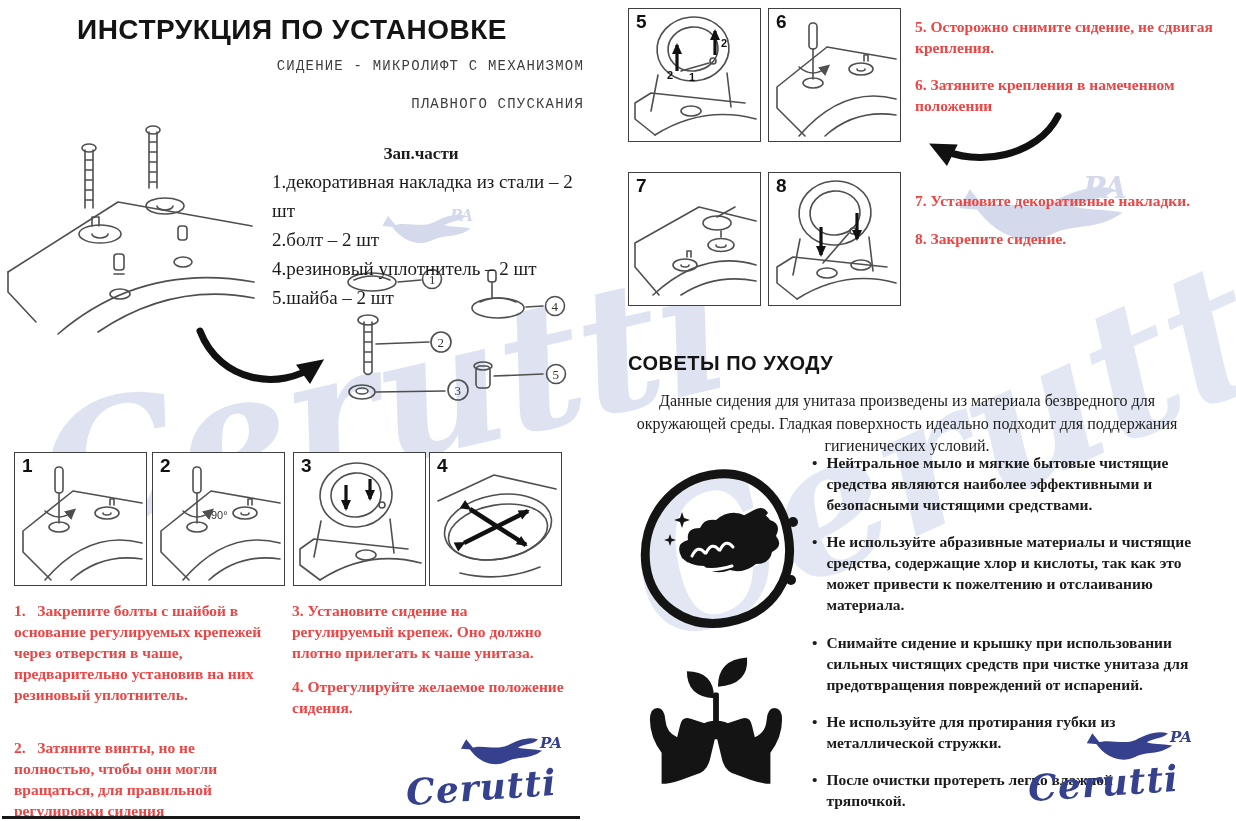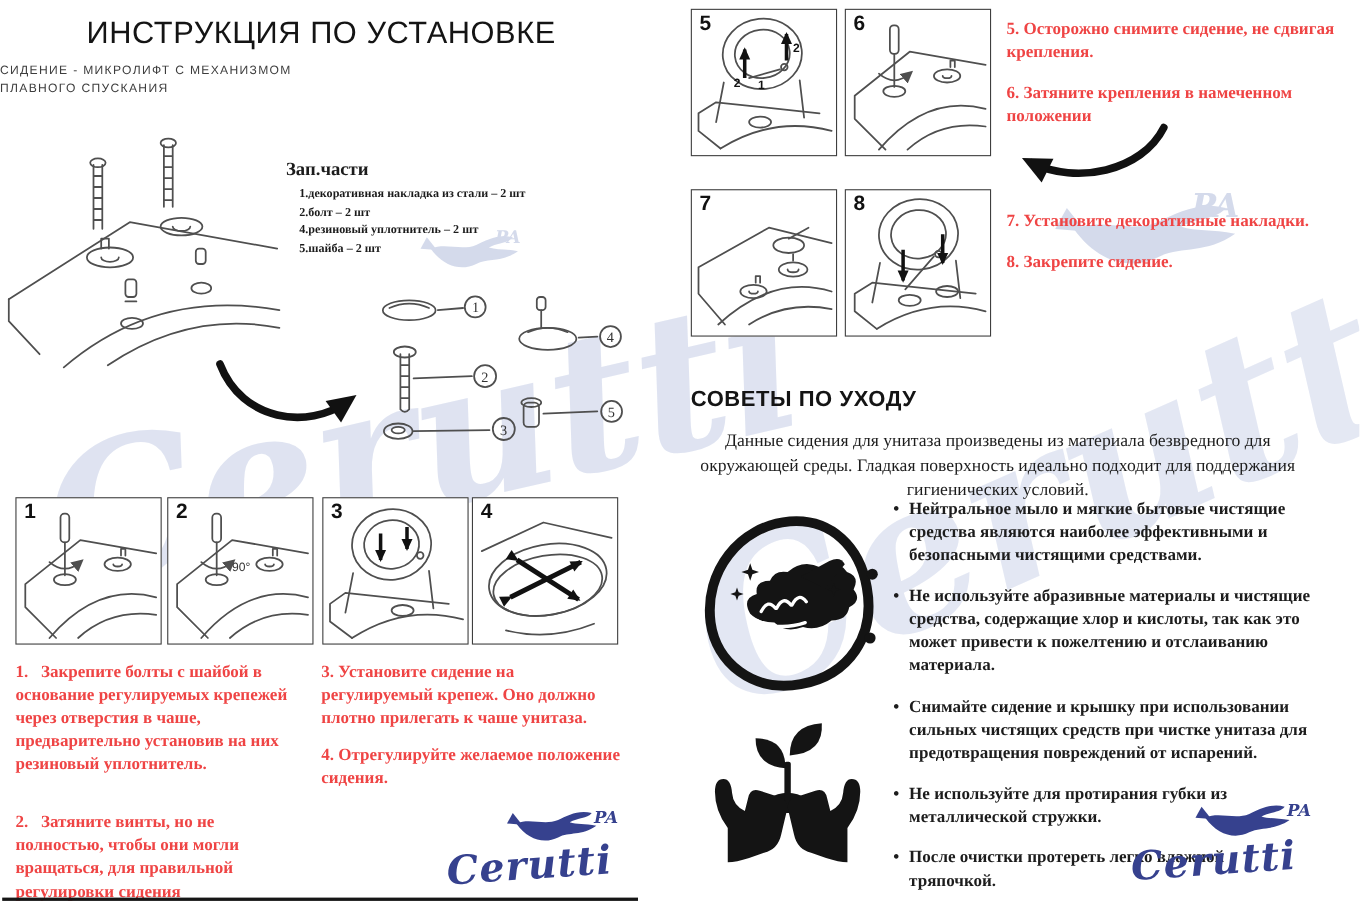--- a/index.html
+++ b/index.html
@@ -1,27 +1,27 @@
 <!DOCTYPE html>
 <html><head>
 <meta charset="utf-8">
 <style>
   html,body{margin:0;padding:0;background:#ffffff;}
   #stage{position:relative;width:1236px;height:821px;background:#ffffff;overflow:hidden;
          font-family:"Liberation Serif", serif;color:#1c1c1c;}
   
   .title{position:absolute;left:0;top:14px;width:584px;text-align:center;
-         font-family:"Liberation Sans", sans-serif;font-weight:400;font-size:28px;
+         font-family:"Liberation Sans", sans-serif;font-weight:700;font-size:28px;
          letter-spacing:.5px;color:#141414;}
-  .subtitle{position:absolute;width:584px;text-align:left;
-         font-family:Liberation Sans, sans-serif;font-size:11px;color:#3d3d3d;letter-spacing:1.2px;}
-  .sub1{left:0;top:58px;} .sub2{left:0;top:75px;}
+  .subtitle{position:absolute;width:584px;text-align:right;
+         font-family:Liberation Mono, monospace;font-size:14px;color:#3d3d3d;letter-spacing:1.2px;}
+  .sub1{left:0;top:58px;} .sub2{left:0;top:96px;}
   .parts{position:absolute;left:260px;top:144px;width:322px;z-index:2;}
-  .parts .phead{font-weight:700;font-size:17px;margin-bottom:4px;}
-  .parts .pitem{font-size:11px;line-height:1.52;padding-left:12px;font-weight:bold;}
+  .parts .phead{font-weight:700;font-size:17px;margin-bottom:4px;text-align:center;}
+  .parts .pitem{font-size:19px;line-height:1.52;padding-left:12px;}
   .step{position:absolute;font-weight:700;font-size:15.5px;line-height:1.36;color:#ef4444;z-index:2;}
   .carehead{position:absolute;left:628px;top:352px;width:560px;text-align:left;
          font-family:"Liberation Sans", sans-serif;font-weight:800;font-size:20px;
          letter-spacing:.5px;color:#141414;z-index:2;}
   .careintro{position:absolute;left:626px;top:390px;width:562px;text-align:center;
          font-size:16px;line-height:1.42;z-index:2;}
   .bullets{position:absolute;left:812px;top:452px;width:380px;z-index:2;}
   .bullet{display:flex;gap:9px;margin-bottom:16px;font-weight:700;font-size:15.5px;line-height:1.36;}
   .bullet::before{content:"\2022";font-weight:700;}
   

